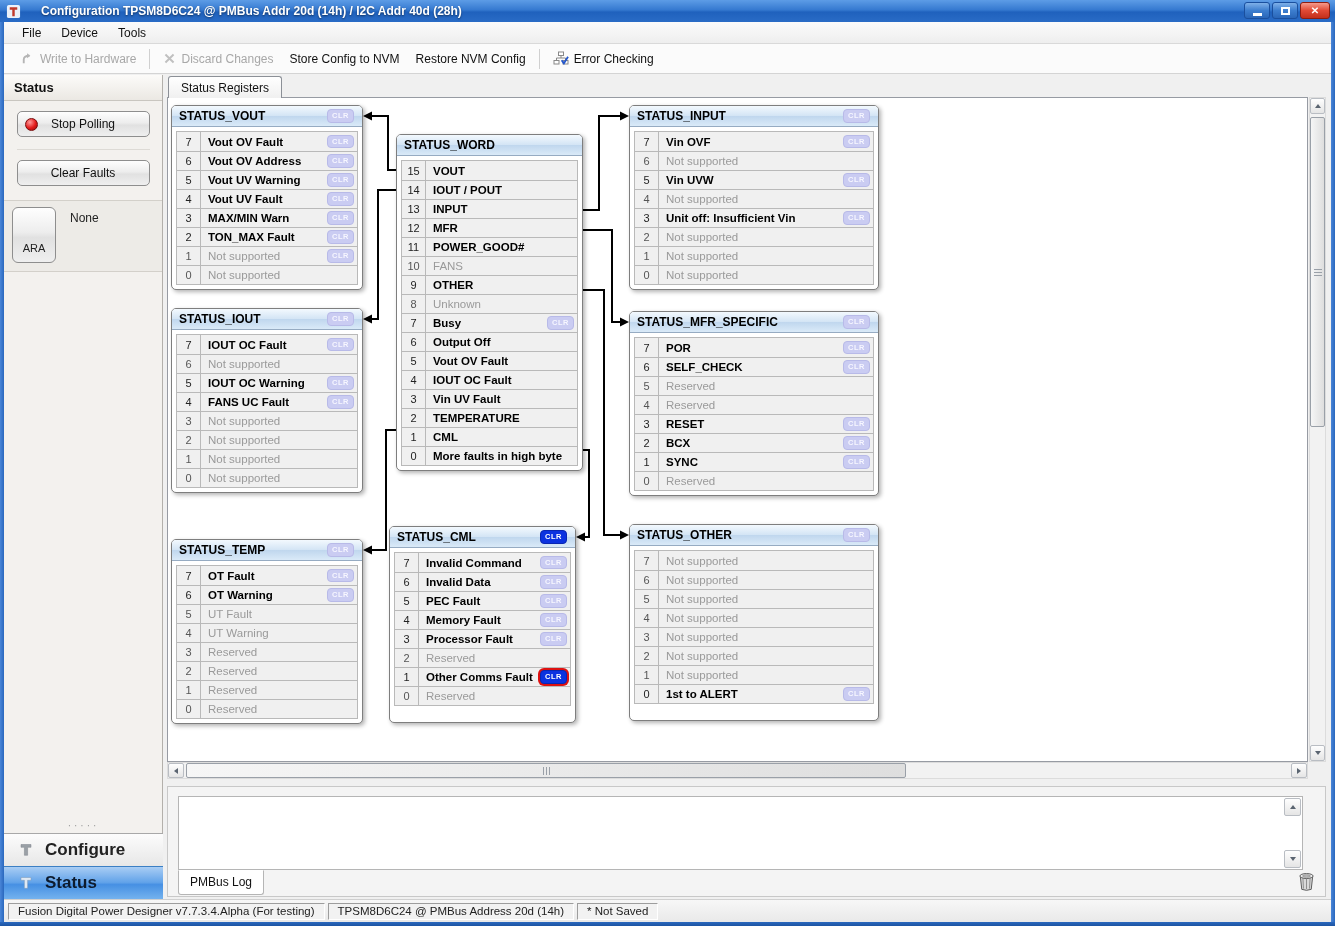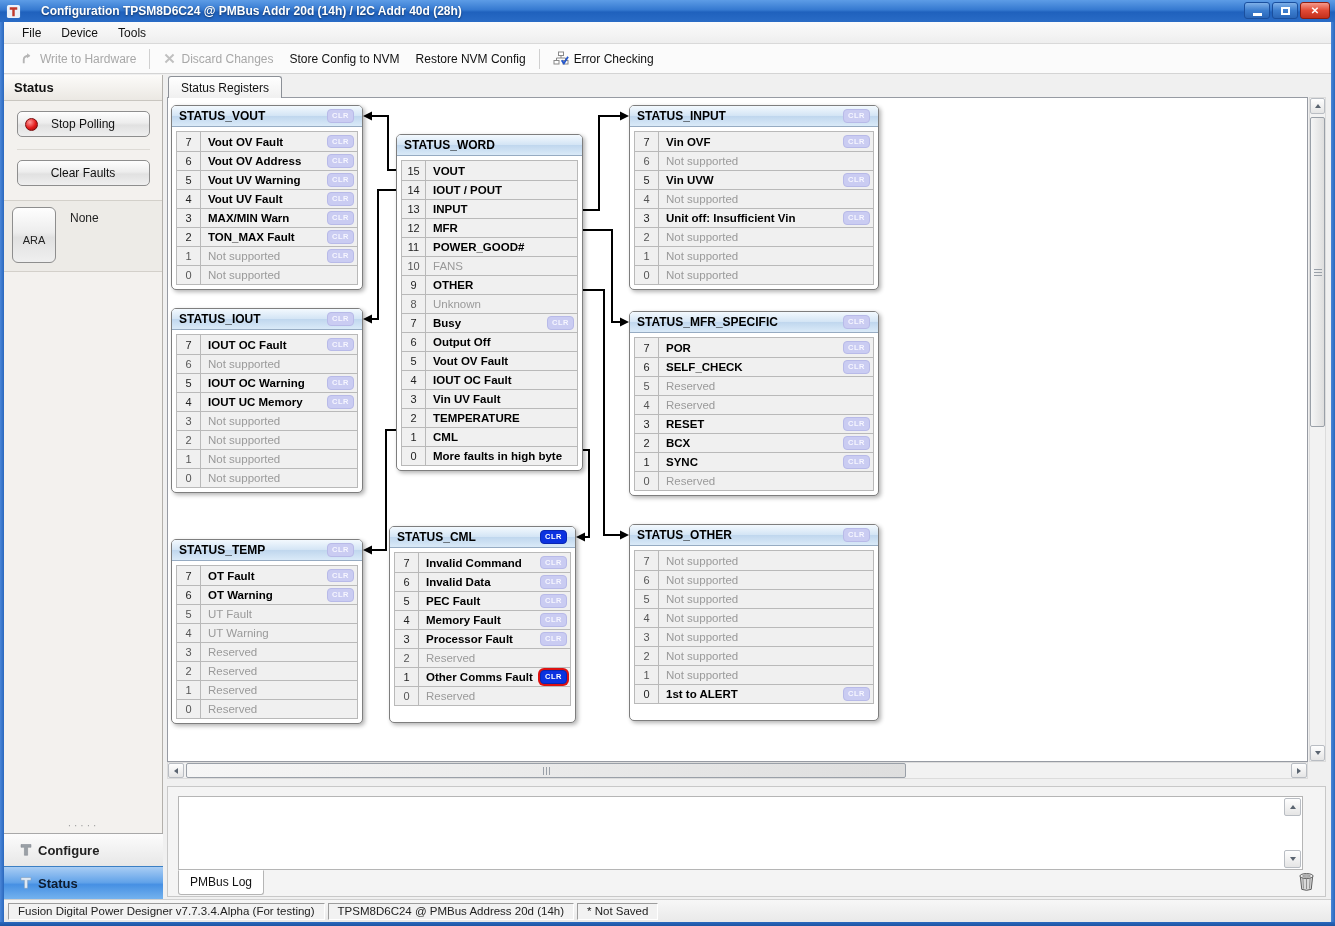--- a/index.html
+++ b/index.html
@@ -31,25 +31,25 @@
   
   .sidebar { position:absolute; left:4px; top:75px; width:159px; height:824px; background:#f3f1ee; border-right:1px solid #b3b0ab; }
   .side-head { height:26px; background:linear-gradient(#fcfbf9,#ebe8e3); border-bottom:1px solid #c9c6c0; font-size:13px; font-weight:bold; color:#111; display:flex; align-items:center; padding-left:10px; }
   .side-btn { display:block; width:133px; margin:10px auto 0; height:26px; border:1px solid #8e8e8e; border-radius:5px;
     background:linear-gradient(#fefefe,#ededed 45%,#e1e1e1 55%,#efefef); font-size:12px; color:#111; display:flex; align-items:center; justify-content:center; position:relative; }
   .polldot { position:absolute; left:7px; top:6px; width:13px; height:13px; border-radius:50%;
     background:radial-gradient(circle at 35% 30%, #ff9a9a, #e31b1b 55%, #8f0c0c); border:1px solid #7a0a0a; }
   .side-div { width:133px; margin:12px auto 0; border-top:1px solid #dddad5; }
   .ara-sec { margin-top:14px; border-top:1px solid #d3d0ca; border-bottom:1px solid #d3d0ca; background:#edebe7; padding:6px 0 8px 8px; display:flex; }
   .ara-btn { width:44px; height:56px; border:1px solid #8e8e8e; border-radius:6px;
-    background:linear-gradient(#fefefe,#ededed 45%,#e1e1e1 55%,#efefef); font-size:11px; color:#222; display:flex; align-items:flex-end; justify-content:center; padding-bottom:16px; }
+    background:linear-gradient(#fefefe,#ededed 45%,#e1e1e1 55%,#efefef); font-size:11px; color:#222; display:flex; align-items:flex-end; justify-content:center; padding-bottom:8px; }
   .ara-val { font-size:12px; color:#222; margin:4px 0 0 14px; }
   .side-nav { position:absolute; left:0; bottom:0; width:159px; }
   .nav-dots { text-align:center; color:#9a9a9a; font-size:10px; letter-spacing:3px; height:10px; line-height:6px; }
-  .nav-item { height:33px; border-top:1px solid #a8a8a8; background:linear-gradient(#fcfcfc,#e7e7e7); display:flex; align-items:center; gap:4px; padding-left:14px; font-size:13px; font-weight:bold; color:#222; }
+  .nav-item { height:33px; border-top:1px solid #a8a8a8; background:linear-gradient(#fcfcfc,#e7e7e7); display:flex; align-items:center; gap:11px; padding-left:14px; font-size:17px; font-weight:bold; color:#222; }
   .nav-item.active { background:linear-gradient(#a9cdf4,#62a3e9 48%,#4690e3 55%,#74b2ee); border-top:1px solid #3b7fc4; color:#0d1b2e; }
 
   
   .main-tab { position:absolute; left:168px; top:76px; height:22px; padding:0 12px; background:linear-gradient(#ffffff,#f0f0f0);
     border:1px solid #8c9097; border-bottom:none; border-radius:3px 3px 0 0; font-size:12px; color:#111; display:flex; align-items:center; z-index:5; }
   .canvas { position:absolute; left:167px; top:97px; width:1141px; height:665px; background:#fff; border:1px solid #979ba3; }
   #connlines { position:absolute; left:0; top:0; }
 
   .panel { position:absolute; background:#fff; border:1px solid #7e7e7e; border-radius:5px; box-shadow:2px 2px 4px rgba(0,0,0,.3); }
   .phead { height:21px; display:flex; align-items:center; justify-content:space-between; padding:0 5px 0 7px;
@@ -284,21 +284,21 @@
             <span class="bit">6</span>
             <span class="lab">Not supported</span>
           </div>
           <div class="prow">
             <span class="bit">5</span>
             <span class="lab">IOUT OC Warning</span>
             <span class="clr normal">CLR</span>
           </div>
           <div class="prow">
             <span class="bit">4</span>
-            <span class="lab">IOUT UC Memory</span>
+            <span class="lab">FANS UC Fault</span>
             <span class="clr normal">CLR</span>
           </div>
           <div class="prow off">
             <span class="bit">3</span>
             <span class="lab">Not supported</span>
           </div>
           <div class="prow off">
             <span class="bit">2</span>
             <span class="lab">Not supported</span>
           </div>

